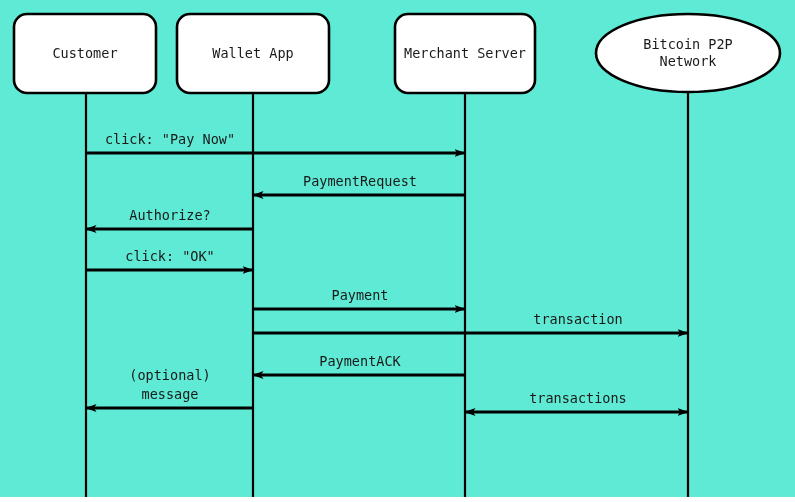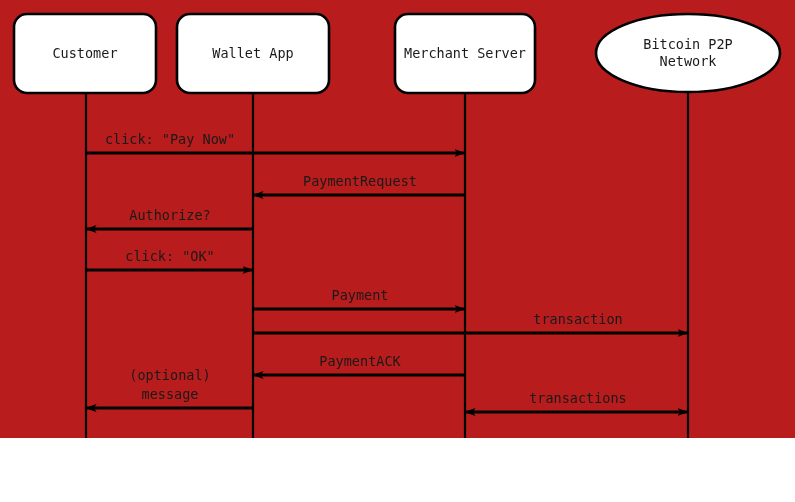--- a/index.html
+++ b/index.html
@@ -7,22 +7,22 @@
     margin: 0;
     padding: 0;
     background: #ffffff;
   }
   body {
     font-family: "DejaVu Sans Mono", "Liberation Mono", monospace;
   }
   #diagram-root {
     position: relative;
     width: 795px;
-    height: 438px;
-    background: #b91c1c;
+    height: 497px;
+    background: #5eead4;
     overflow: hidden;
   }
   #diagram-svg {
     position: absolute;
     top: 0;
     left: 0;
     width: 795px;
     height: 502px;
     display: block;
   }

